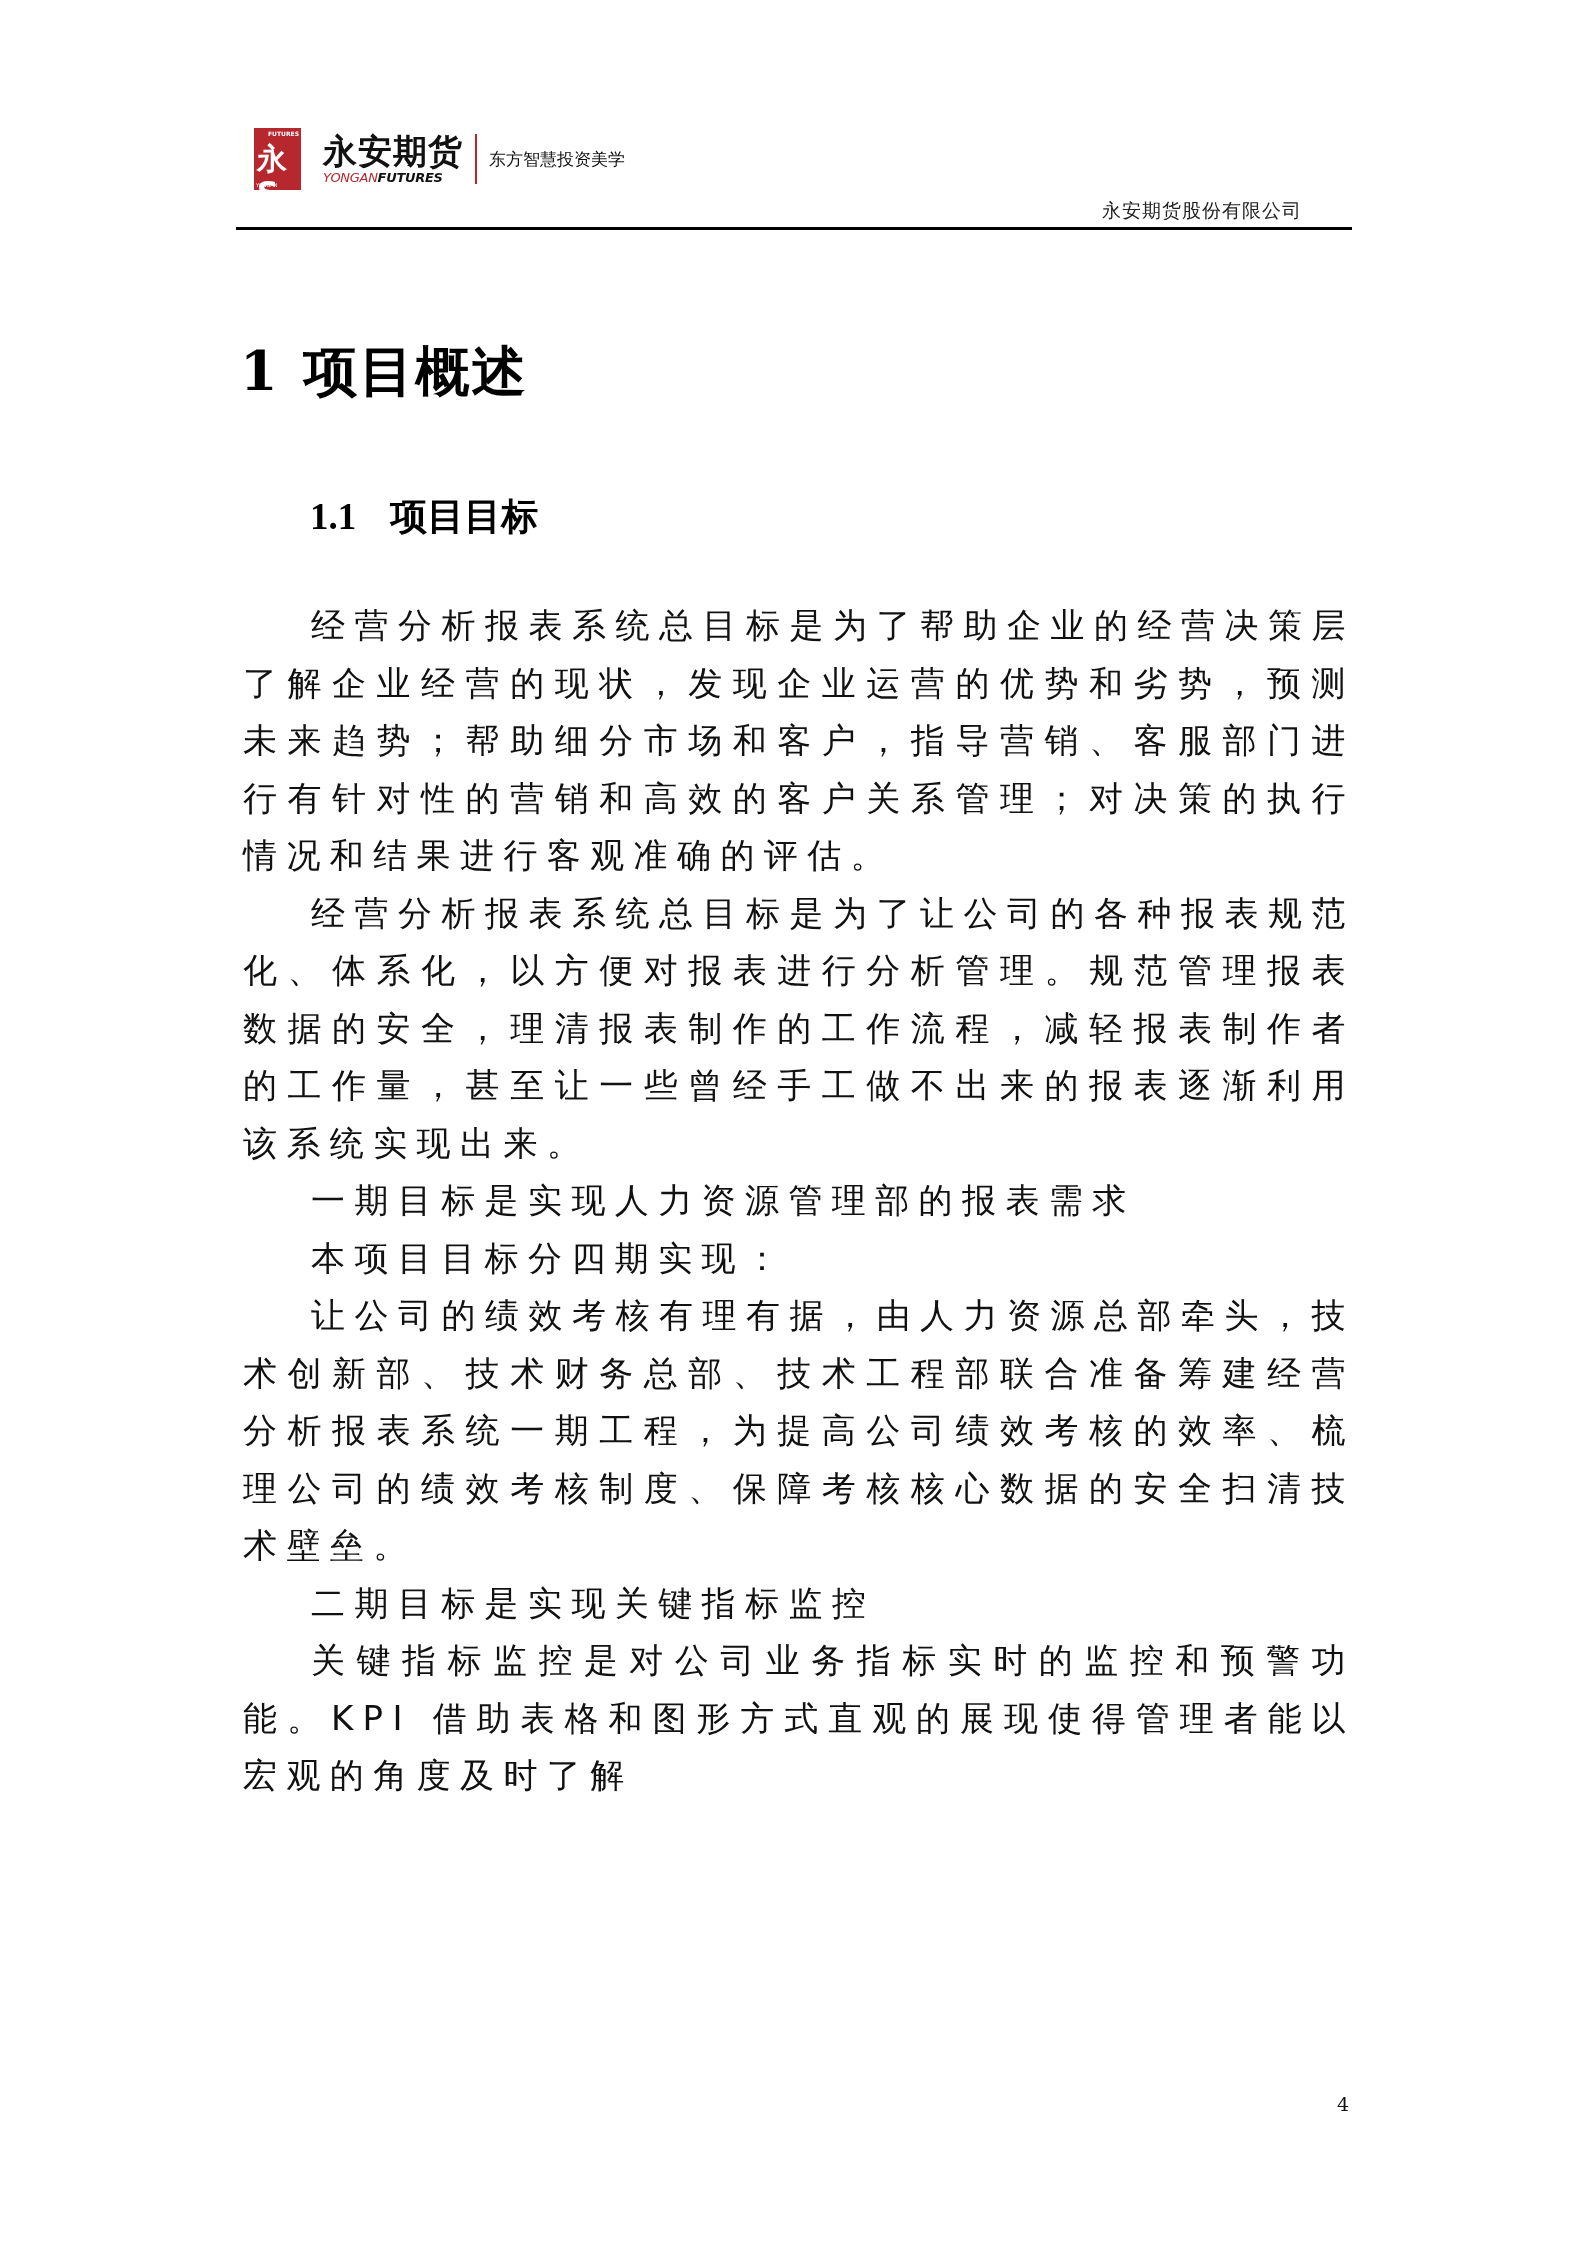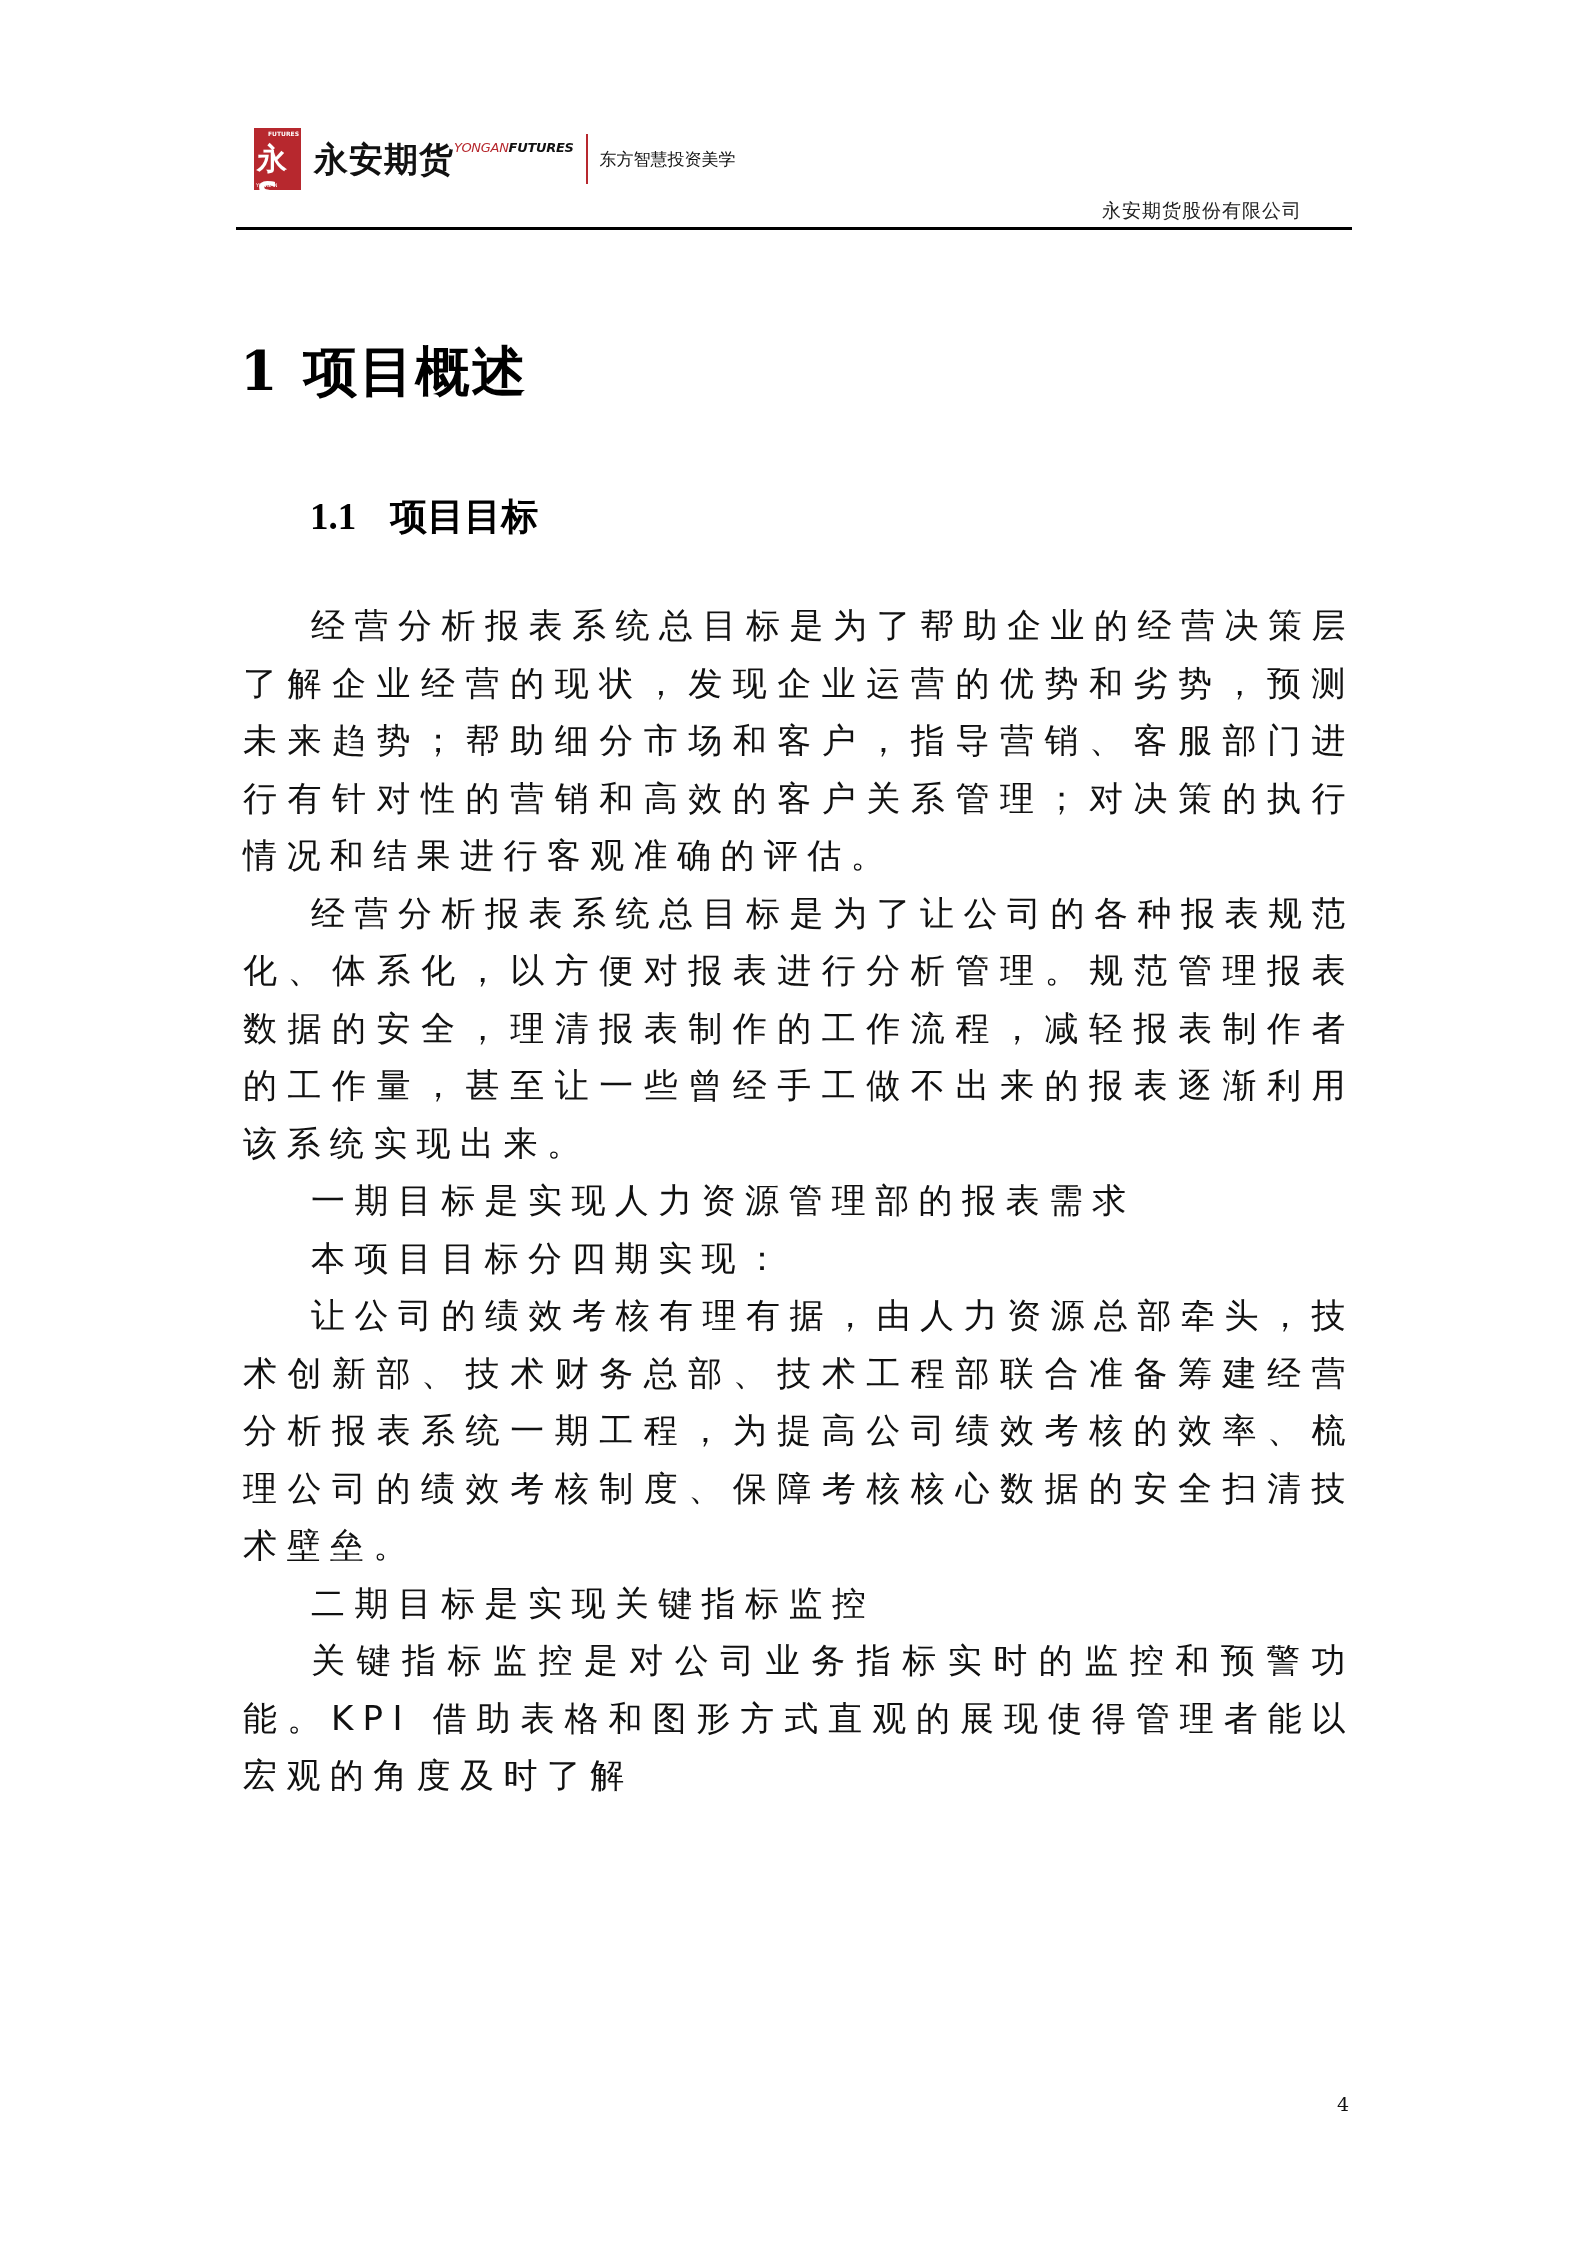--- a/index.html
+++ b/index.html
@@ -61,23 +61,23 @@
     }
     .logo-mark .mark-bottom {
       position: absolute;
       bottom: 2px;
       left: 2px;
       font-family: "DejaVu Sans", sans-serif;
       font-size: 5px;
       color: #ffffff;
     }
     .logo-text {
-      margin-left: 13px;
+      margin-left: 22px;
       display: flex;
-      flex-direction: row;
+      flex-direction: column;
       justify-content: center;
     }
     .logo-cn {
       font-family: "DejaVu Sans", sans-serif;
       font-size: 34px;
       font-weight: bold;
       color: #111111;
       line-height: 38px;
       letter-spacing: 1px;
     }

